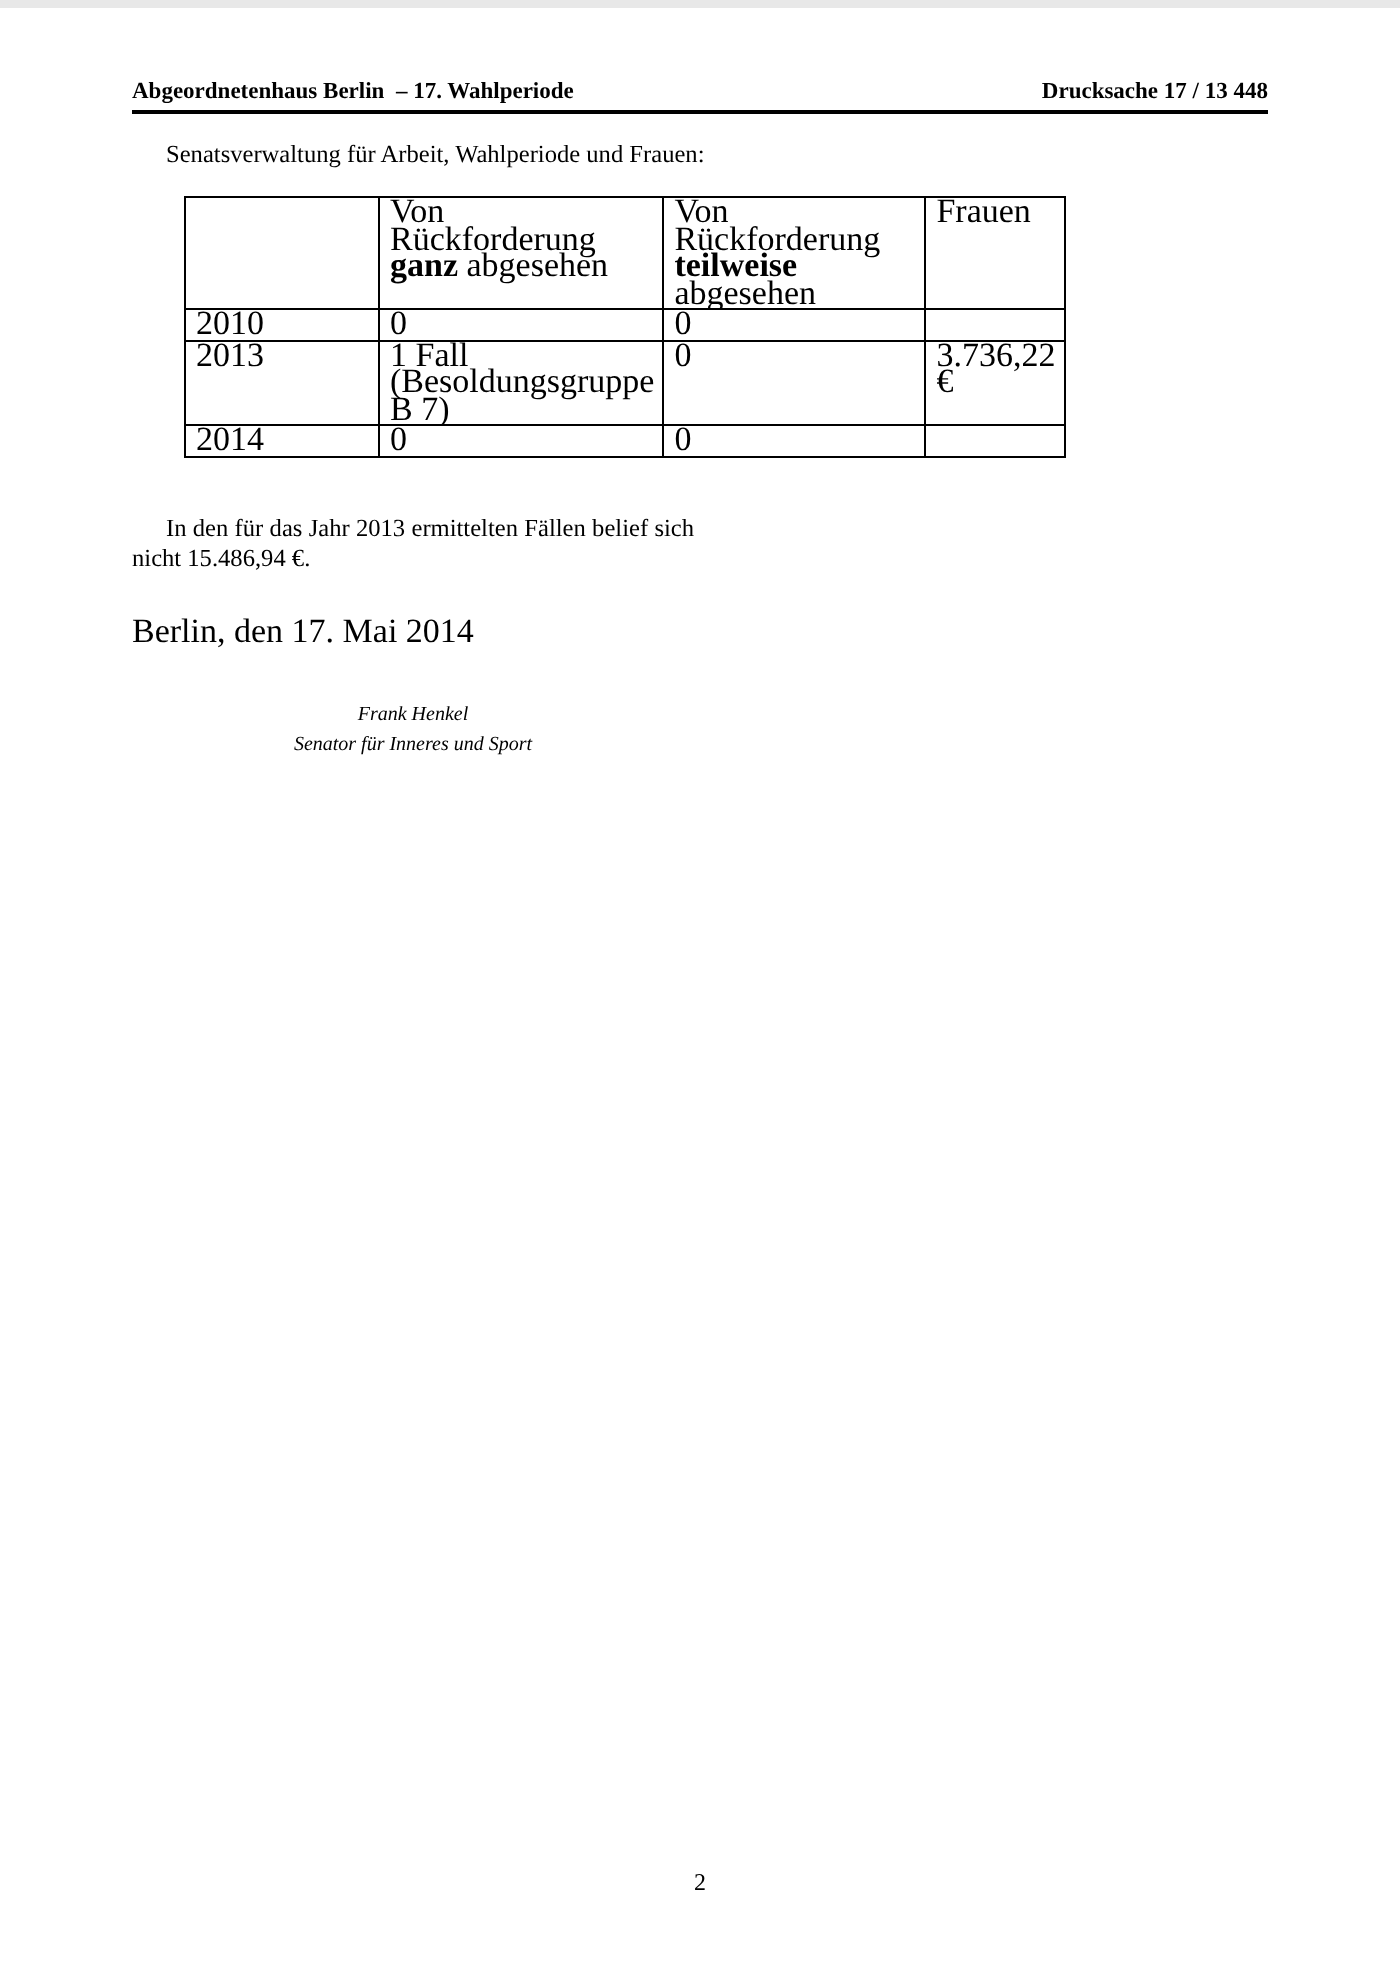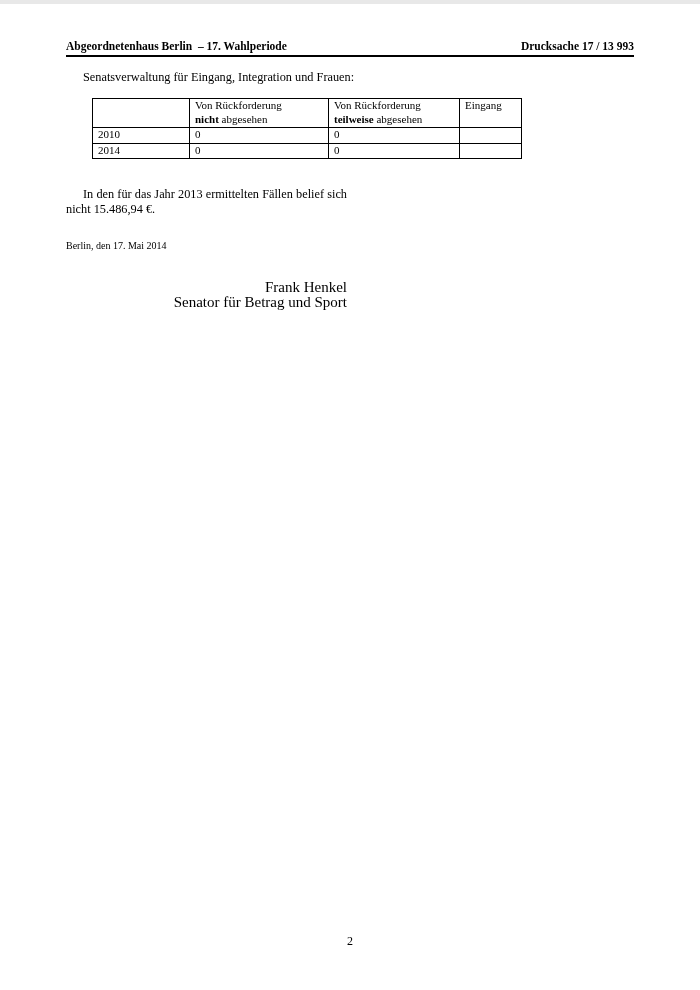--- a/index.html
+++ b/index.html
@@ -43,21 +43,21 @@
     margin-top: 13px;
     margin-left: 17px;
     font-size: 12.3px;
     line-height: 15px;
   }
   table.recovery-table {
     margin-top: 13px;
     margin-left: 26px;
     border-collapse: collapse;
     table-layout: fixed;
-    font-size: 11px;
+    font-size: 17px;
     padding-left: 18px;
   }
   table.recovery-table th,
   table.recovery-table td {
     border: 1px solid #000000;
     vertical-align: top;
     text-align: left;
     font-weight: normal;
     padding: 0px 4px 1px 5px;
     line-height: 13.5px;
@@ -78,29 +78,30 @@
   }
   .p-line { text-align: left; }
   .p-line.justify {
     text-align: justify;
     text-align-last: justify;
     font-family: Liberation Serif, serif;
   }
   .p-line.indent { text-indent: 17px; }
   .dateline {
     margin-top: 21px;
-    font-size: 10px;
+    font-size: 17px;
     line-height: 15px;
   }
   .signature-block {
     margin-top: 27px;
     width: 281px;
-    text-align: right;
-    font-size: 15px;
+    text-align: center;
+    font-size: 10px;
     line-height: 15px;
+    font-style: italic;
   }
   .receipt-line {
     margin-top: 22px;
     font-size: 12.3px;
     line-height: 15px;
   }
   .page-footer {
     position: absolute;
     left: 0;
     top: 930px;
@@ -111,66 +112,73 @@
   }
 </style>
 </head>
 <body>
 
 <div class="page">
   <div class="content">
 
     <div class="page-header">
       <span class="hleft">Abgeordnetenhaus Berlin  – 17. Wahlperiode</span>
-      <span class="hright">Drucksache 17 / 13 993</span>
+      <span class="hright">Drucksache 17 / 13 448</span>
     </div>
     <div class="header-rule"></div>
 
-    <div class="intro-line">Senatsverwaltung für Eingang, Integration und Frauen:</div>
+    <div class="intro-line">Senatsverwaltung für Arbeit, Wahlperiode und Frauen:</div>
 
     <table class="recovery-table">
       <colgroup>
         <col class="col-year">
         <col class="col-full">
         <col class="col-partial">
         <col class="col-amount">
       </colgroup>
       <thead>
         <tr>
           <th></th>
-          <th><span class="hdr-line1">Von Rückforderung</span><span><b>nicht</b><span> abgesehen</span></span></th>
+          <th><span class="hdr-line1">Von Rückforderung</span><span><b>ganz</b><span> abgesehen</span></span></th>
           <th><span class="hdr-line1">Von Rückforderung</span><span><b>teilweise</b><span> abgesehen</span></span></th>
-          <th>Eingang</th>
+          <th>Frauen</th>
         </tr>
       </thead>
       <tbody>
         <tr>
           <td>2010</td>
           <td>0</td>
           <td>0</td>
           <td></td>
+        </tr>
+        <tr>
+          <td>2013</td>
+          <td>1 Fall
+(Besoldungsgruppe B 7)</td>
+          <td>0</td>
+          <td>3.736,22 €</td>
         </tr>
         <tr>
           <td>2014</td>
           <td>0</td>
           <td>0</td>
           <td></td>
         </tr>
       </tbody>
     </table>
 
     <div class="body-paragraph">
       <div class="p-line justify indent">In den für das Jahr 2013 ermittelten Fällen belief sich</div>
       <div class="p-line">nicht 15.486,94 €.</div>
     </div>
 
     <div class="dateline">Berlin, den 17. Mai 2014</div>
 
     <div class="signature-block">
       <div>Frank Henkel</div>
-      <div>Senator für Betrag und Sport</div>
+      <div>Senator für Inneres und Sport</div>
     </div>
 
 
   </div>
 
   <div class="page-footer">2</div>
 </div>
 
 </body></html>

